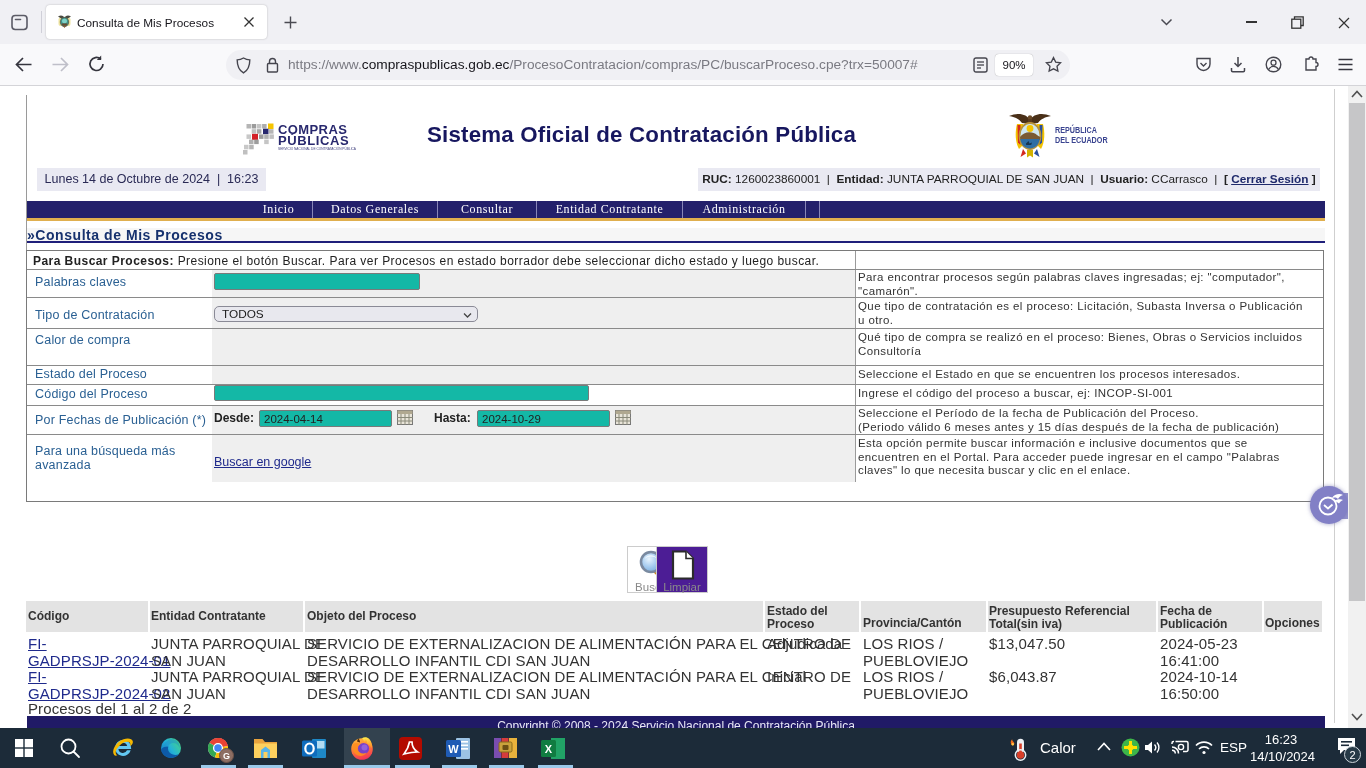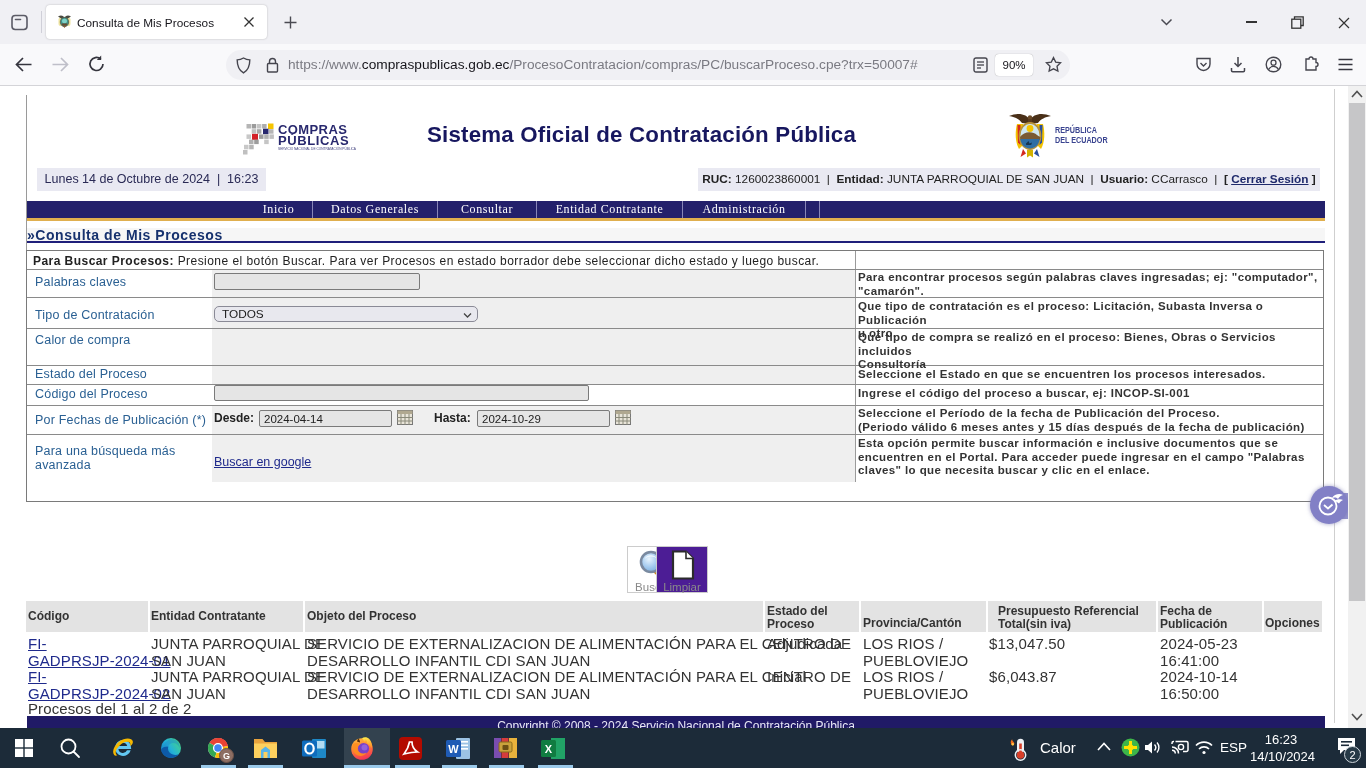--- a/index.html
+++ b/index.html
@@ -22,22 +22,22 @@
 #sbthumb { position:absolute; left:1349px; top:103px; width:16px; height:498px; background:#c6c6c8; }
 
 
 #taskbar { position:absolute; left:0; top:728px; width:1366px; height:40px; background:#1c2b39; }
 
 .navitem { position:absolute; top:0; height:17px; border-right:1px solid #8886b8; color:#fff; font-size:12px; line-height:17px; text-align:center; letter-spacing:0.6px;font-family:Liberation Serif, serif; }
 
 .gmid { left:185px; width:643px; background:#efefef; }
 .rline { left:0; width:1296px; height:1px; background:#8a8a8a; }
 .lbl { left:8px; font-size:12.5px; color:#2a6093; letter-spacing:0.2px; }
-.inp { background:#e5e5e5; border:1px solid #7a7a7a; border-radius:2px; }
-.hlp { left:831px; font-size:11.5px; color:#333; line-height:13.5px; letter-spacing:0.4px;font-weight:bold; }
+.inp { background:#14b8a6; border:1px solid #7a7a7a; border-radius:2px; }
+.hlp { left:831px; font-size:11.5px; color:#333; line-height:13.5px; letter-spacing:0.4px; }
 
 
 .th { position:absolute; top:0; font-size:12px; font-weight:bold; color:#333; background:#e3e3e3; height:31px; display:flex; align-items:center; line-height:13.5px; }
 .td { position:absolute; font-size:15px; color:#333; line-height:16.5px; letter-spacing:0.1px; }
 .tlink { color:#1f2a8c; text-decoration:underline; }
 </style>
 </head>
 <body>
 <div id="screen">
 
@@ -313,21 +313,21 @@
       <div class="th" style="left:279px;width:458px">
           <span style="padding-left:2px">Objeto del Proceso</span>
         </div>
       <div class="th" style="left:739px;width:94px">
           <span style="padding-left:2px;padding-top:3px">Estado del Proceso</span>
         </div>
       <div class="th" style="left:835px;width:125px;align-items:flex-end">
           <span style="padding-left:2px;padding-bottom:2px">Provincia/Cantón</span>
         </div>
       <div class="th" style="left:962px;width:168px">
-          <span style="padding-left:10px;padding-top:3px">Presupuesto Referencial Total(sin iva)</span>
+          <span style="padding-left:1px;padding-top:3px">Presupuesto Referencial Total(sin iva)</span>
         </div>
       <div class="th" style="left:1132px;width:104px">
           <span style="padding-left:2px;padding-top:3px">Fecha de Publicación</span>
         </div>
       <div class="th" style="left:1238px;width:58px;align-items:flex-end">
           <span style="padding-left:1px;padding-bottom:2px">Opciones</span>
         </div>
 
       <div class="td" style="left:2px;top:35px"><span class="tlink">FI-<br>GADPRSJP-2024-01</span></div>
       <div class="td" style="left:125px;top:35px">JUNTA PARROQUIAL DE<br>SAN JUAN</div>

